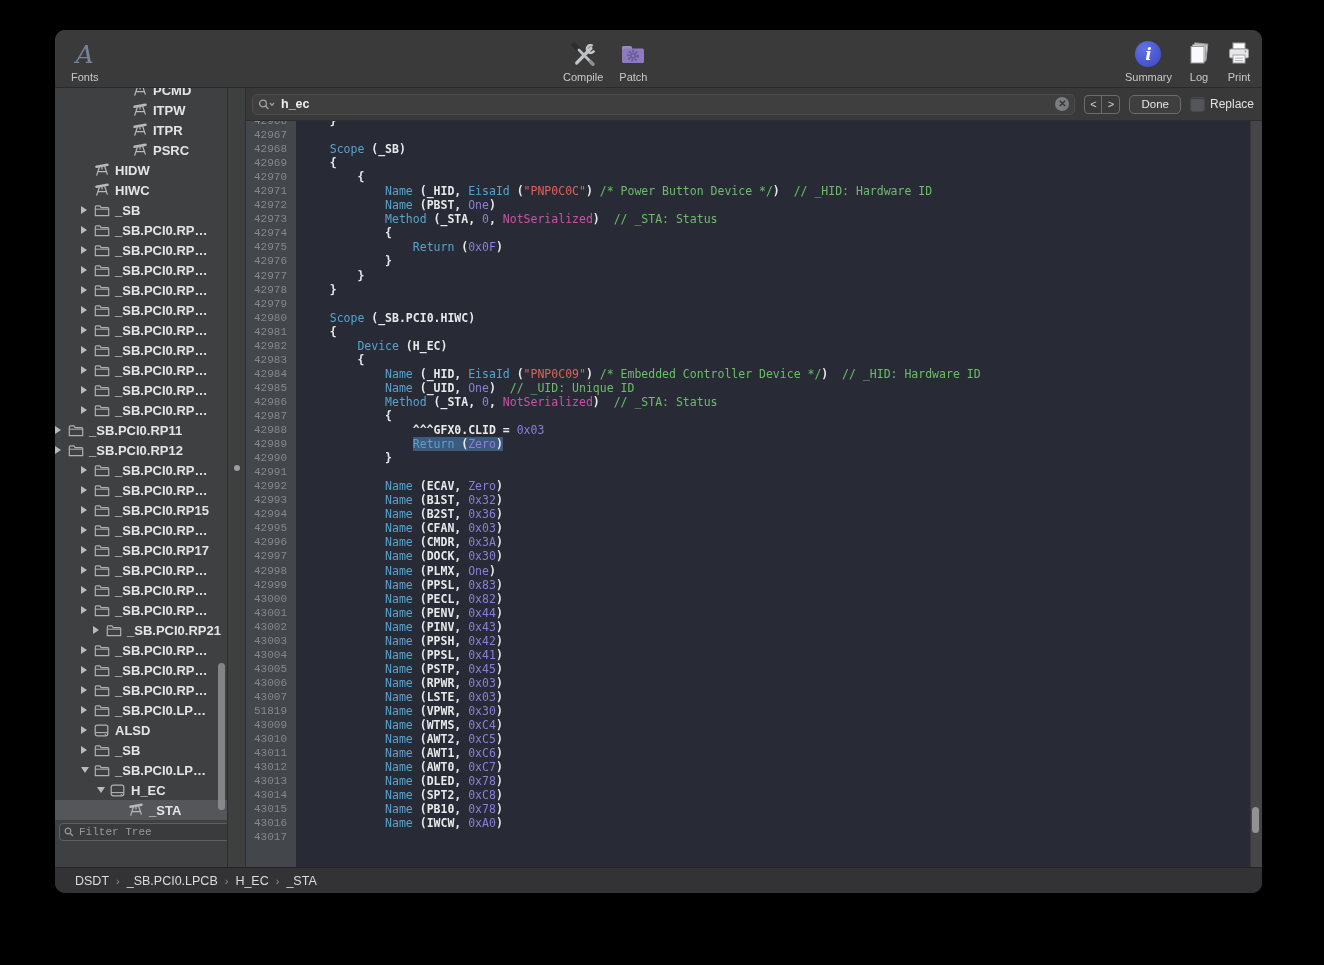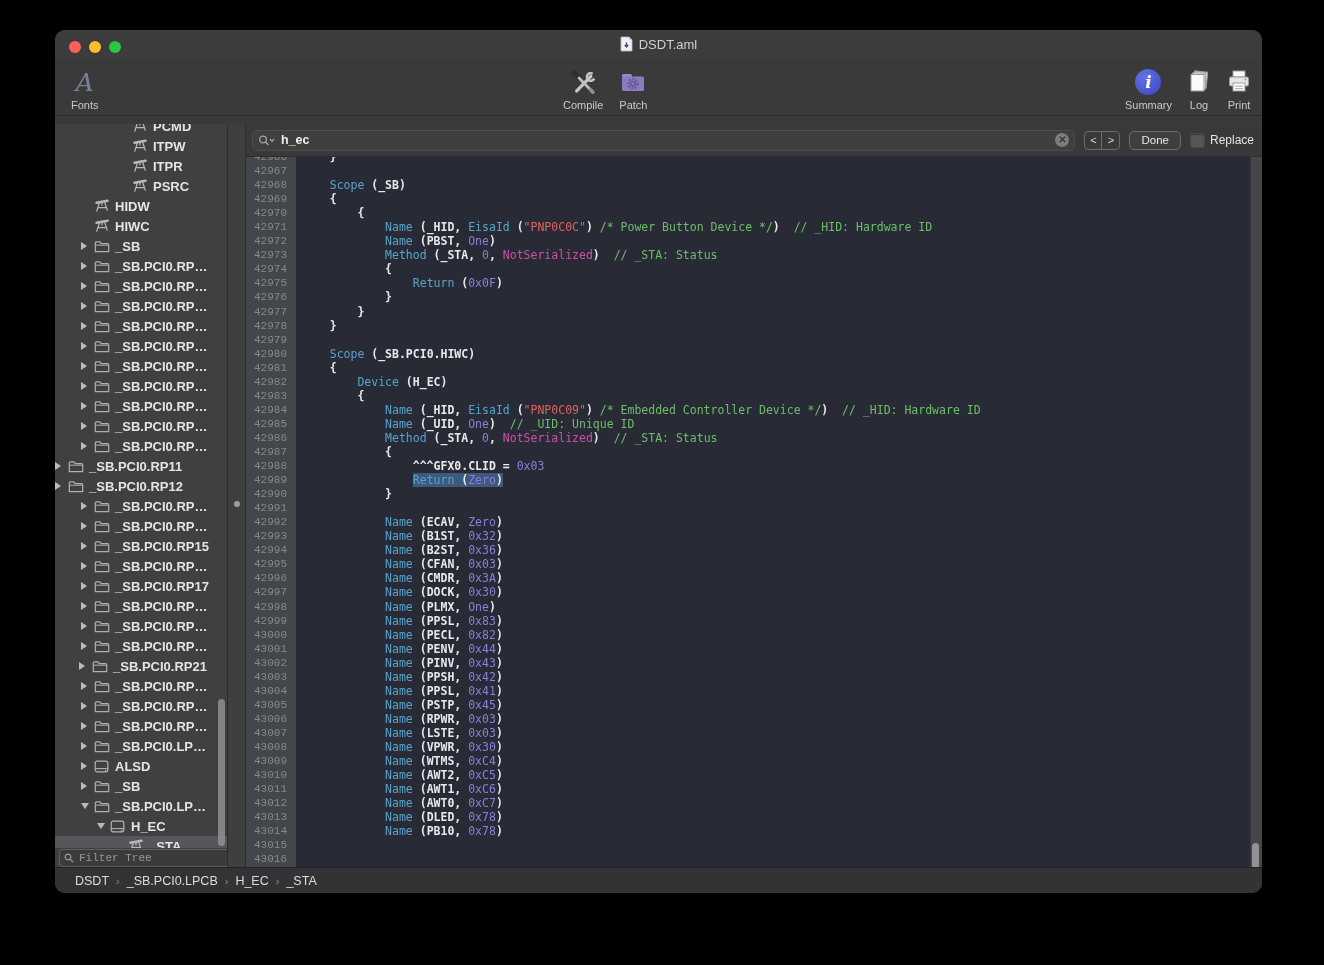--- a/index.html
+++ b/index.html
@@ -23,21 +23,21 @@
   .tb-label{font-size:11px;color:#c9c9ca;margin-top:1px;}
   .tb-fonts{position:absolute;left:16px;top:5px;}
   .fonts-icon{font-family:"DejaVu Serif",serif;font-style:italic;font-size:25px;color:#76839b;line-height:1;}
   .tb-center{position:absolute;left:508px;top:5px;display:flex;gap:16px;}
   .tb-right{position:absolute;right:10px;top:5px;display:flex;gap:14px;}
   .summary-circle{width:26px;height:26px;border-radius:50%;
       background:radial-gradient(circle at 35% 30%,#6272e2,#3a46c4);
       display:flex;align-items:center;justify-content:center;
       font-family:"DejaVu Serif",serif;font-style:italic;font-weight:bold;color:#fff;font-size:17px;}
   
-  .main{flex:1;display:flex;min-height:0;margin-top:8px;}
+  .main{flex:1;display:flex;min-height:0;}
   .sidebar{width:172px;flex:0 0 172px;background:#3e4041;display:flex;flex-direction:column;position:relative;}
   .tree{height:734px;overflow:hidden;padding-top:0;position:relative;}
   .tree-inner{margin-top:-8px;}
   .tree-row{height:20px;display:flex;align-items:center;color:#e4e4e5;font-size:13px;font-weight:600;
             white-space:nowrap;}
   .tree-row.sel{background:#545659;}
   .disc{width:12px;flex:0 0 12px;display:inline-flex;align-items:center;}
   .disc i{display:block;width:0;height:0;border-left:6px solid #b9babc;border-top:4px solid transparent;
           border-bottom:4px solid transparent;}
   .disc.exp i{border-left:4.5px solid transparent;border-right:4.5px solid transparent;
@@ -98,37 +98,20 @@
   .breadcrumb{display:flex;align-items:center;gap:7px;color:#dcdcdd;font-size:12.5px;}
   .crumb-sep{color:#8f8f91;font-size:11px;}
   svg{display:block;}
 </style>
 </head>
 <body>
 
 <div class="stage">
   <div class="window">
 
-    <div class="titlebar">
-      <div class="lights">
-        <span class="light red"></span>
-        <span class="light yellow"></span>
-        <span class="light green"></span>
-      </div>
-      <div class="titlewrap">
-        <span>
-          <svg width="13" height="16" viewBox="0 0 13 16">
-            <path d="M1 1 h8 l3 3 v11 h-11 z" fill="#f0f0f2" stroke="#b9b9bb" stroke-width="0.8"></path>
-            <path d="M9 1 v3 h3 z" fill="#c9c9cb"></path>
-            <path d="M6.5 6.5 v4 M4.8 9 l1.7 2 1.7-2" stroke="#3e4c68" stroke-width="1.4" fill="none"></path>
-          </svg>
-        </span>
-        <span class="title">DSDT.aml</span>
-      </div>
-    </div>
 
     <div class="toolbar">
       <div class="tb-item tb-fonts">
         <span class="tb-icon fonts-icon">A</span>
         <span class="tb-label">Fonts</span>
       </div>
       <div class="tb-center">
         <div class="tb-item">
           <span class="tb-icon">
             <svg width="27" height="27" viewBox="0 0 24 24">
@@ -490,21 +473,21 @@
                   <i></i>
                 </span>
                 <span class="ticon">
                   <svg width="16" height="13" viewBox="0 0 16 13">
                     <path d="M1.3 11.7 V3 q0-1.2 1.2-1.2 h3.4 l1.3 1.8 h6.4 q1.1 0 1.1 1.1 v7 z" fill="none" stroke="#aeb0b2" stroke-width="1.2"></path>
                     <path d="M1.3 5.2 H14.7" stroke="#aeb0b2" stroke-width="1"></path>
                   </svg>
                 </span>
                 <span>_SB.PCI0.RP…</span>
               </div>
-              <div class="tree-row" style="padding-left: 24px;">
+              <div class="tree-row" style="padding-left: 38px;">
                 <span class="disc">
                   <i></i>
                 </span>
                 <span class="ticon">
                   <svg width="16" height="13" viewBox="0 0 16 13">
                     <path d="M1.3 11.7 V3 q0-1.2 1.2-1.2 h3.4 l1.3 1.8 h6.4 q1.1 0 1.1 1.1 v7 z" fill="none" stroke="#aeb0b2" stroke-width="1.2"></path>
                     <path d="M1.3 5.2 H14.7" stroke="#aeb0b2" stroke-width="1"></path>
                   </svg>
                 </span>
                 <span>_SB.PCI0.RP21</span>
@@ -698,21 +681,21 @@
                 <div class="lnum">42998</div>
                 <div class="lnum">42999</div>
                 <div class="lnum">43000</div>
                 <div class="lnum">43001</div>
                 <div class="lnum">43002</div>
                 <div class="lnum">43003</div>
                 <div class="lnum">43004</div>
                 <div class="lnum">43005</div>
                 <div class="lnum">43006</div>
                 <div class="lnum">43007</div>
-                <div class="lnum">43008</div>
+                <div class="lnum">51819</div>
                 <div class="lnum">43009</div>
                 <div class="lnum">43010</div>
                 <div class="lnum">43011</div>
                 <div class="lnum">43012</div>
                 <div class="lnum">43013</div>
                 <div class="lnum">43014</div>
                 <div class="lnum">43015</div>
                 <div class="lnum">43016</div>
                 <div class="lnum">43017</div>
               </div>
@@ -760,21 +743,23 @@
                 <div class="cline"><span class="tok-p">            </span><span class="tok-k">Name</span><span class="tok-p"> (PPSL, </span><span class="tok-n">0x41</span><span class="tok-p">)</span></div>
                 <div class="cline"><span class="tok-p">            </span><span class="tok-k">Name</span><span class="tok-p"> (PSTP, </span><span class="tok-n">0x45</span><span class="tok-p">)</span></div>
                 <div class="cline"><span class="tok-p">            </span><span class="tok-k">Name</span><span class="tok-p"> (RPWR, </span><span class="tok-n">0x03</span><span class="tok-p">)</span></div>
                 <div class="cline"><span class="tok-p">            </span><span class="tok-k">Name</span><span class="tok-p"> (LSTE, </span><span class="tok-n">0x03</span><span class="tok-p">)</span></div>
                 <div class="cline"><span class="tok-p">            </span><span class="tok-k">Name</span><span class="tok-p"> (VPWR, </span><span class="tok-n">0x30</span><span class="tok-p">)</span></div>
                 <div class="cline"><span class="tok-p">            </span><span class="tok-k">Name</span><span class="tok-p"> (WTMS, </span><span class="tok-n">0xC4</span><span class="tok-p">)</span></div>
                 <div class="cline"><span class="tok-p">            </span><span class="tok-k">Name</span><span class="tok-p"> (AWT2, </span><span class="tok-n">0xC5</span><span class="tok-p">)</span></div>
                 <div class="cline"><span class="tok-p">            </span><span class="tok-k">Name</span><span class="tok-p"> (AWT1, </span><span class="tok-n">0xC6</span><span class="tok-p">)</span></div>
                 <div class="cline"><span class="tok-p">            </span><span class="tok-k">Name</span><span class="tok-p"> (AWT0, </span><span class="tok-n">0xC7</span><span class="tok-p">)</span></div>
                 <div class="cline"><span class="tok-p">            </span><span class="tok-k">Name</span><span class="tok-p"> (DLED, </span><span class="tok-n">0x78</span><span class="tok-p">)</span></div>
+                <div class="cline"><span class="tok-p">            </span><span class="tok-k">Name</span><span class="tok-p"> (SPT2, </span><span class="tok-n">0xC8</span><span class="tok-p">)</span></div>
                 <div class="cline"><span class="tok-p">            </span><span class="tok-k">Name</span><span class="tok-p"> (PB10, </span><span class="tok-n">0x78</span><span class="tok-p">)</span></div>
+                <div class="cline"><span class="tok-p">            </span><span class="tok-k">Name</span><span class="tok-p"> (IWCW, </span><span class="tok-n">0xA0</span><span class="tok-p">)</span></div>
               </div>
           </div>
           <div class="vtrack">
             <span class="vthumb"></span>
           </div>
         </div>
       </div>
     </div>
 
     <div class="statusbar">

